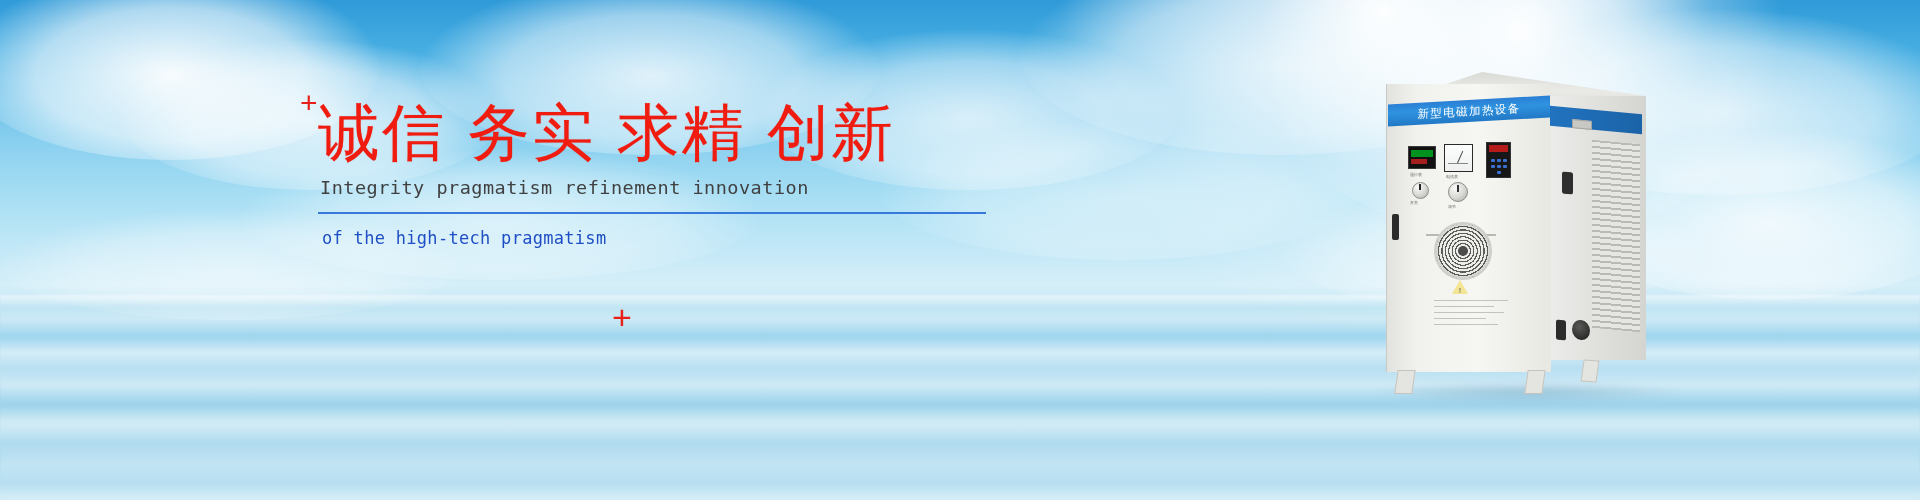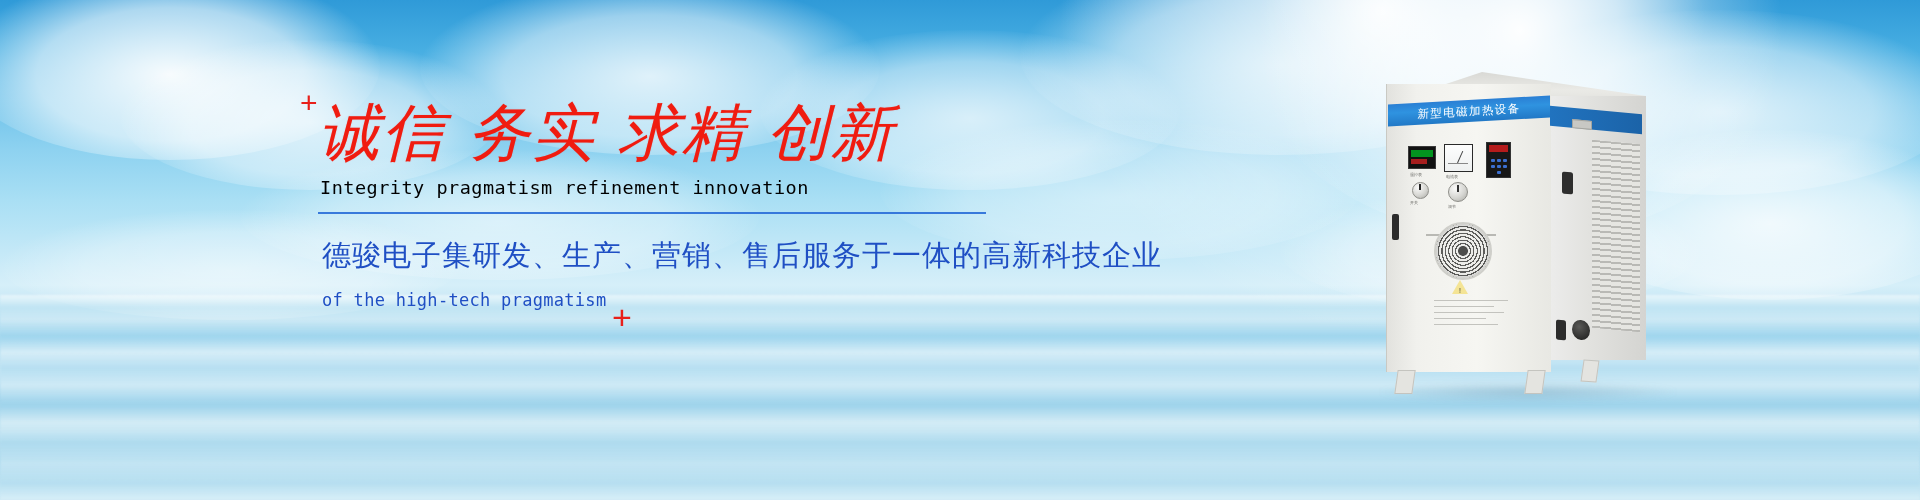--- a/index.html
+++ b/index.html
@@ -122,28 +122,27 @@
   .headline {
     font-family: "DejaVu Sans", "Liberation Sans", sans-serif;
     font-size: 62px;
     line-height: 1.18;
     color: #f01c10;
     letter-spacing: 2px;
     font-weight: 400;
     white-space: nowrap;
     margin: 0 0 2px 0;
     text-shadow: 0 0 1px rgba(240,28,16,0.35);
-    font-style: italic;
   }
 
   .sub-en {
     font-family: "DejaVu Sans Mono", "Liberation Mono", monospace;
     font-size: 18.5px;
     letter-spacing: 0.5px;
-    color: #000000;
+    color: #404040;
     margin: 8px 0 0 2px;
     white-space: nowrap;
   }
 
   .rule {
     margin-top: 14px;
     width: 668px;
     height: 2px;
     background: #2b6fd8;
     opacity: 0.92;
@@ -500,21 +499,20 @@
   <div class="sunglow"></div>
   <div class="sea"></div>
 
   <div class="plus plus-tl">+</div>
   <div class="plus plus-bl">+</div>
 
   <div class="copy">
     <div class="headline">诚信 务实 求精 创新</div>
     <div class="sub-en">Integrity  pragmatism  refinement  innovation</div>
     <div class="rule"></div>
-    <div class="desc-cn">德骏电子集研发、生产、营销、售后服务于一体的高新科技企业</div>
     <div class="desc-en">of the high-tech pragmatism</div>
   </div>
 
   <div class="m-shadow"></div>
   <div class="machine">
 
     <div class="m-top"></div>
     <div class="m-side"></div>
     <div class="m-front"></div>
 

